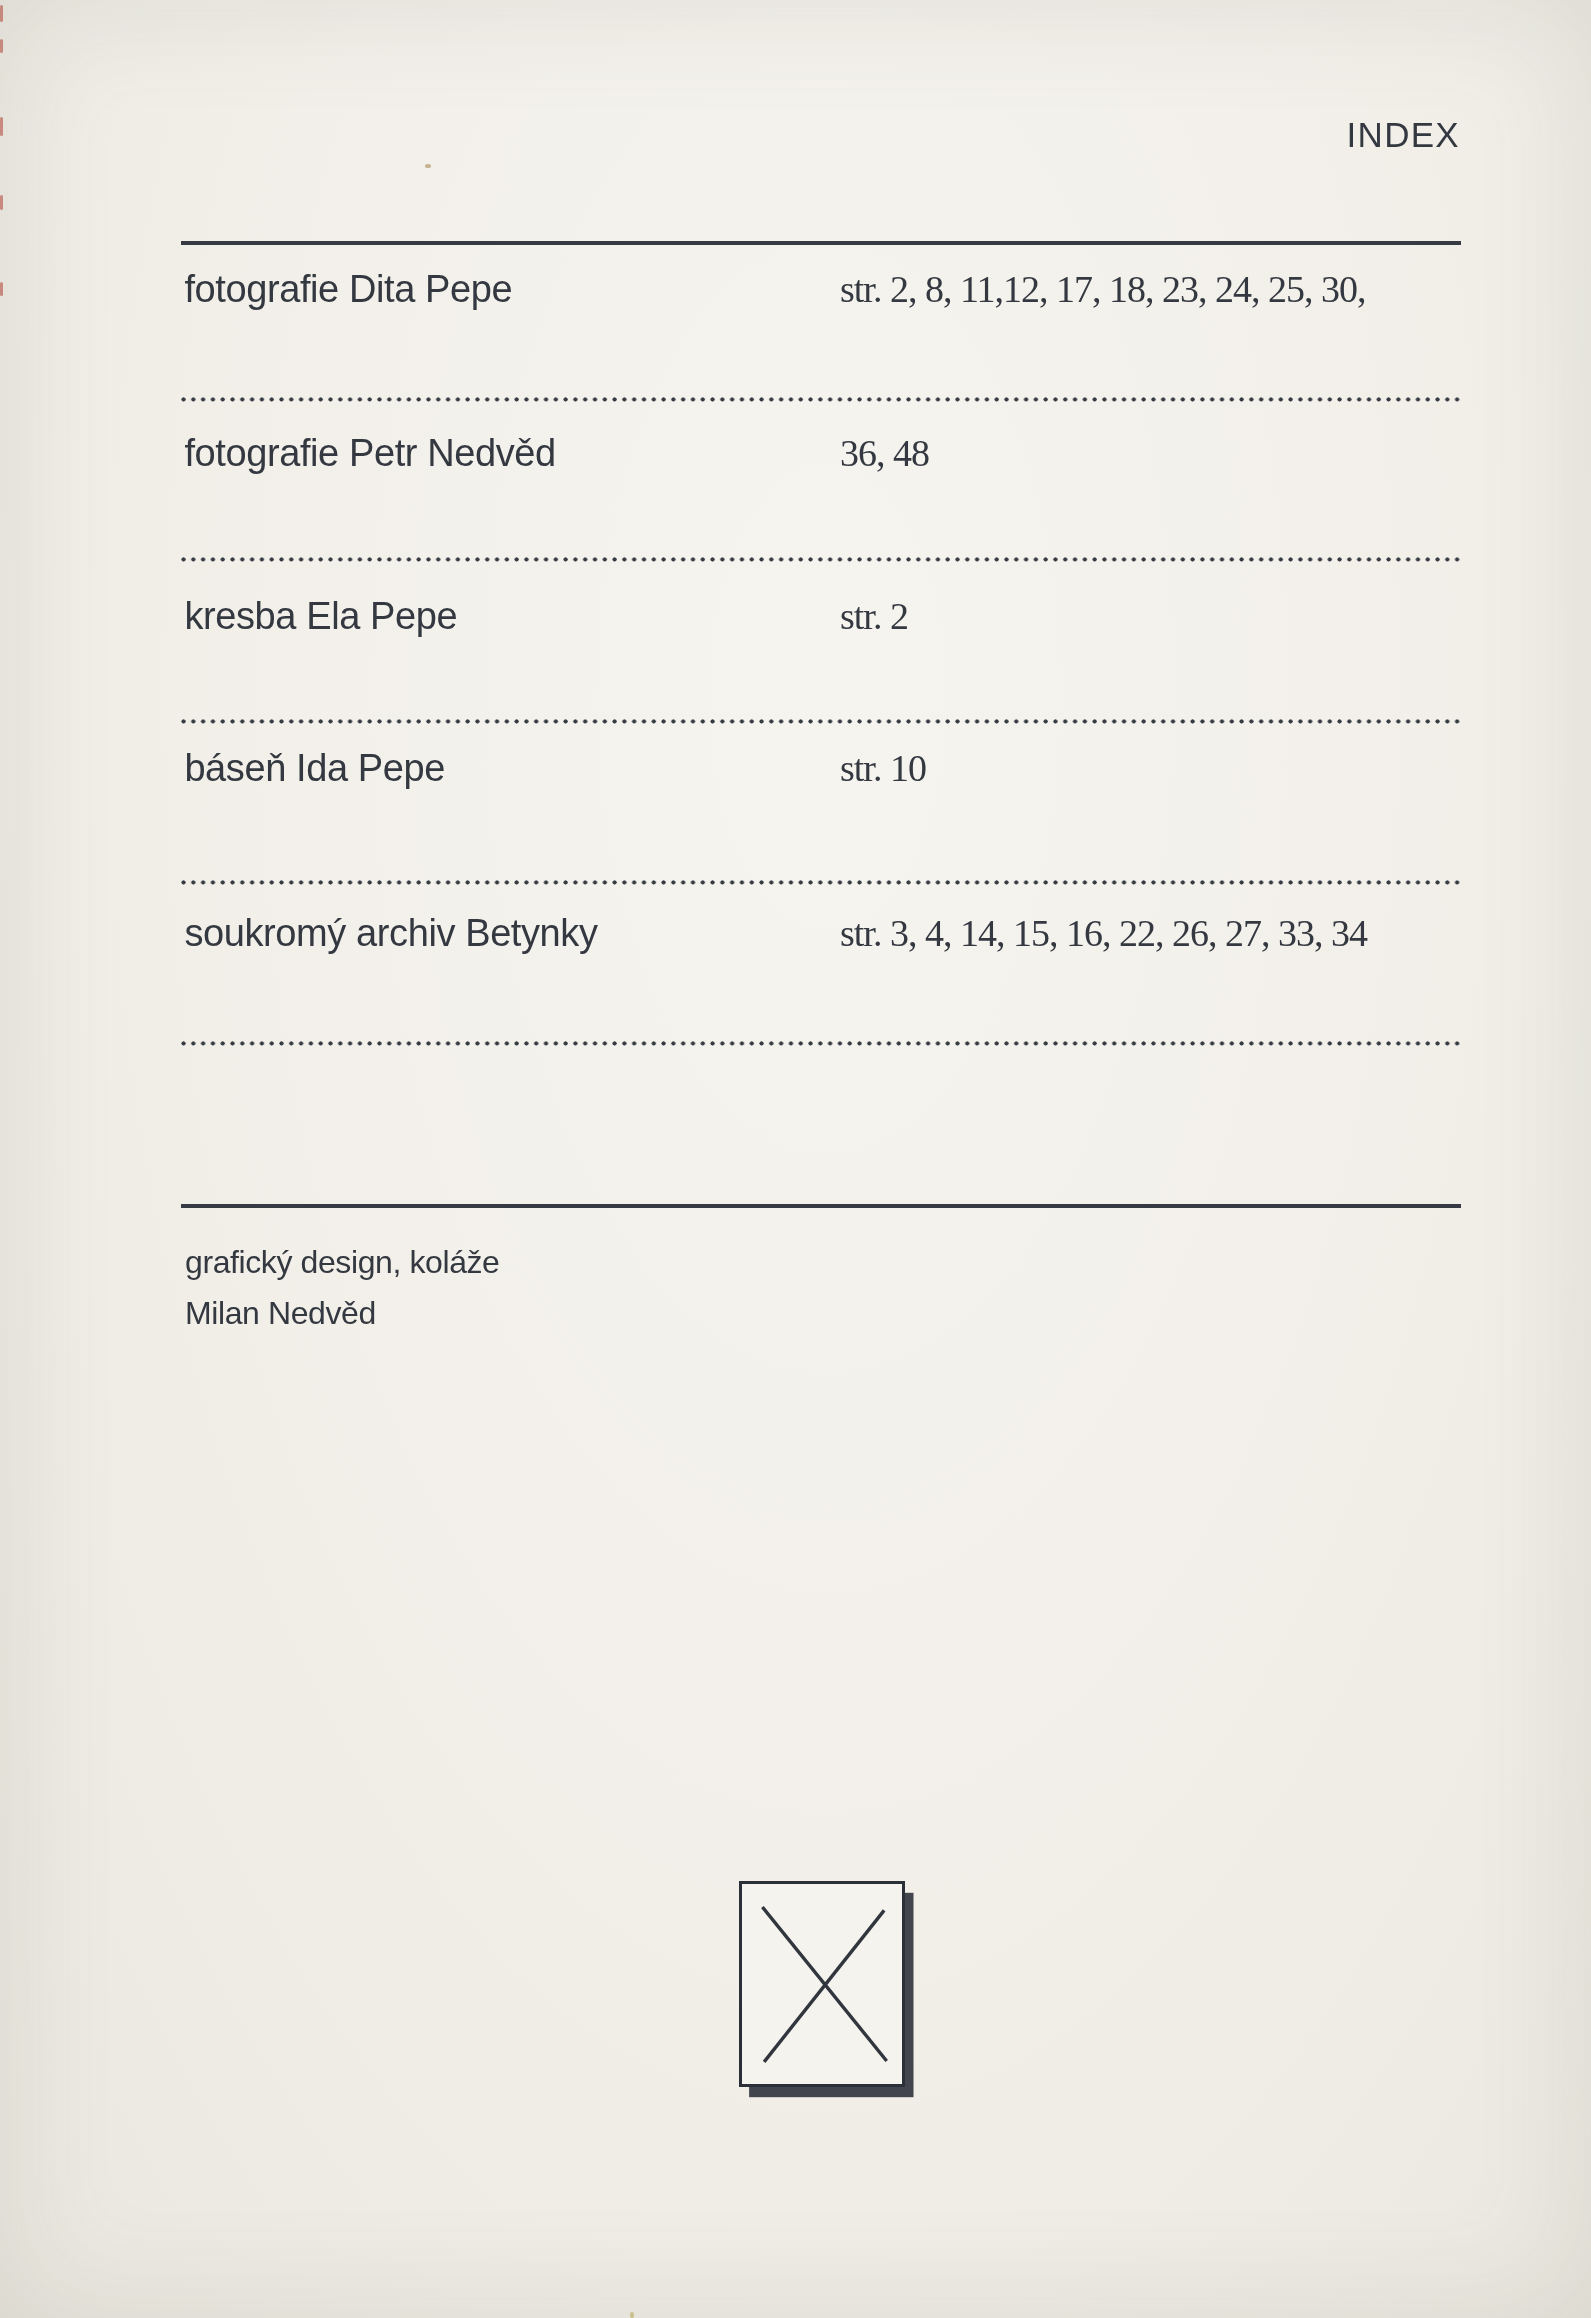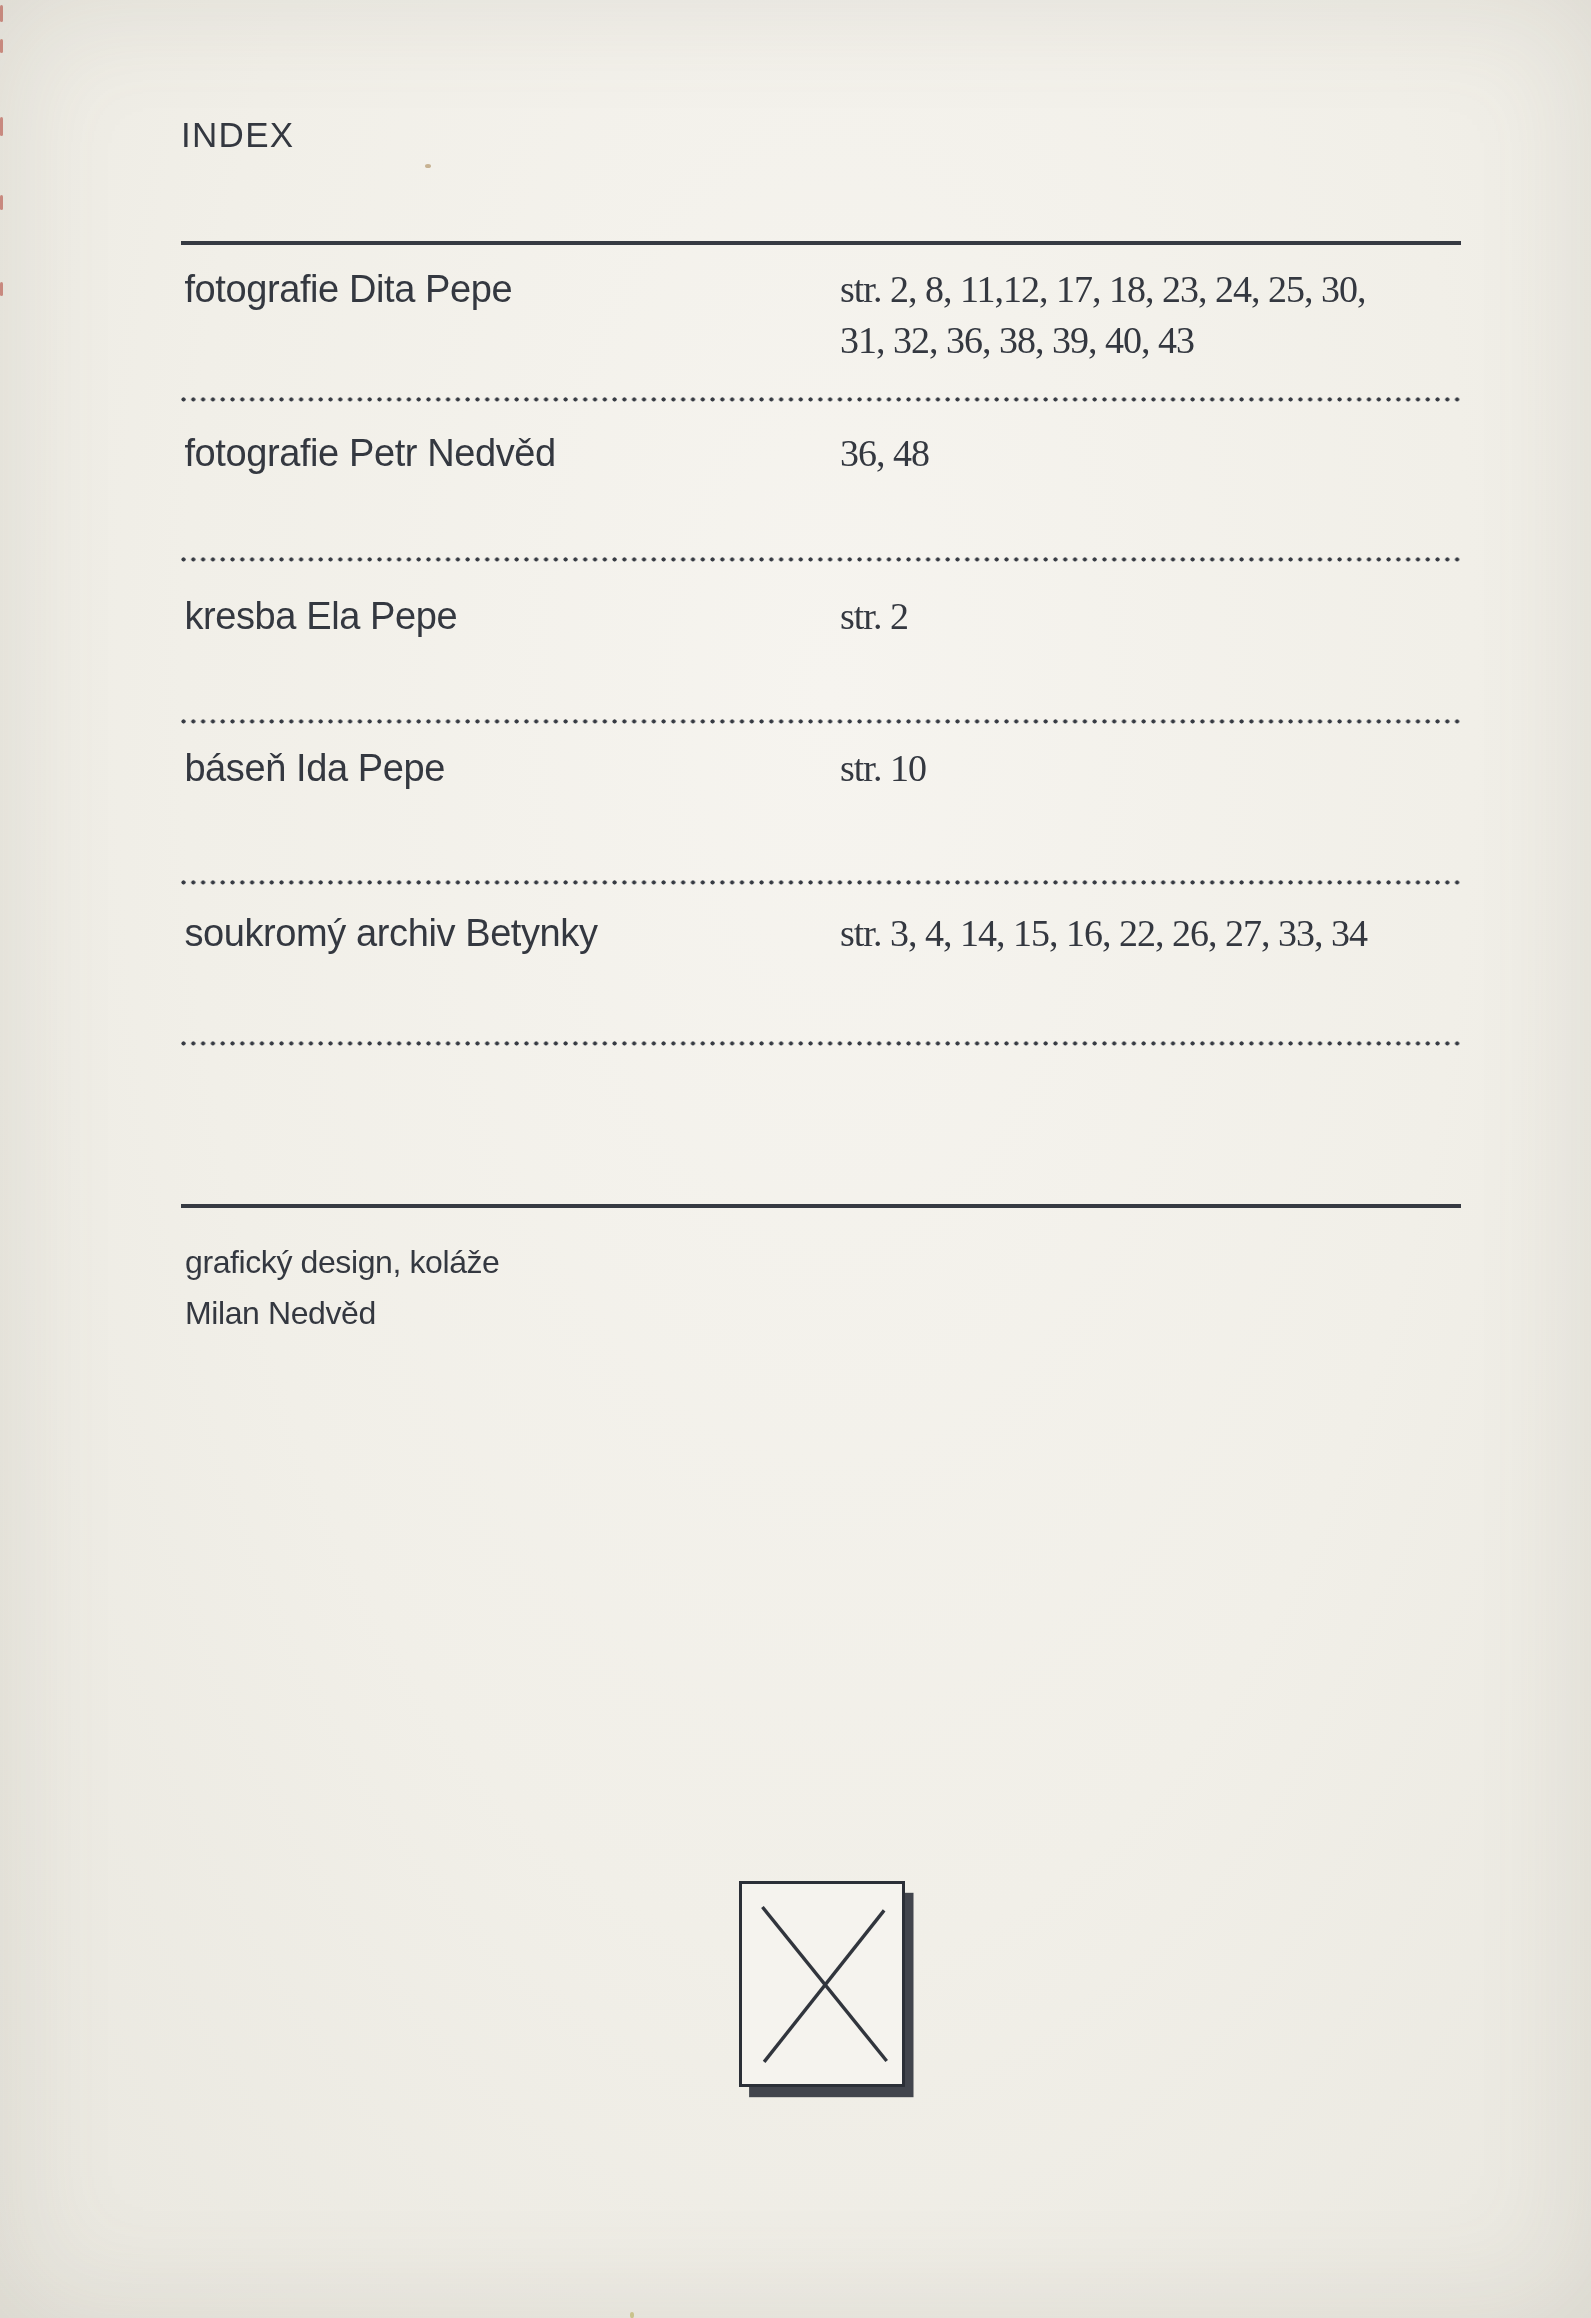--- a/index.html
+++ b/index.html
@@ -19,21 +19,21 @@
     overflow:hidden;
     font-family:"Liberation Sans","DejaVu Sans",sans-serif;
     color:var(--ink);
   }
   .page::after{
     content:"";position:absolute;inset:0;pointer-events:none;
     box-shadow:inset 0 0 119px rgba(110,105,90,0.14);
   }
   .title{
     position:absolute;left:181px;top:115px;width:1279px;
-    text-align:left;
+    text-align:right;
     font-size:35px;letter-spacing:1.3px;font-weight:400;
     color:var(--ink);
   }
   .rule{
     position:absolute;left:181px;width:1280px;height:4.2px;
     background:var(--rule);
   }
   .rule.r1{top:241px;}
   .rule.r2{top:1204px;}
   .dotted{
@@ -93,21 +93,20 @@
   <div class="speck s2"></div>
 
   <div class="title">INDEX</div>
 
   <div class="rule r1"></div>
 
   <div class="row row1">
     <div class="label">fotografie Dita Pepe</div>
     <div class="pages">
       <div>str. 2, 8, 11,12, 17, 18, 23, 24, 25, 30,</div>
-      <div>31, 32, 36, 38, 39, 40, 43</div>
     </div>
   </div>
 
   <div class="dotted d1"></div>
 
   <div class="row row2">
     <div class="label">fotografie Petr Nedvěd</div>
     <div class="pages">
       <div>36, 48</div>
     </div>

